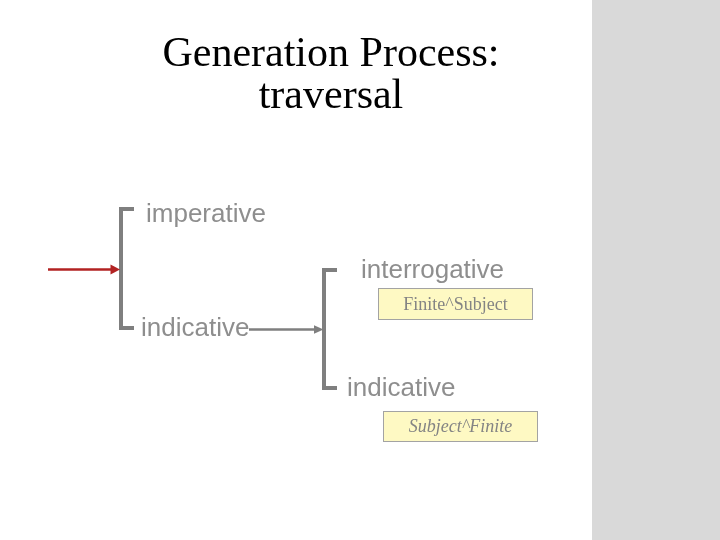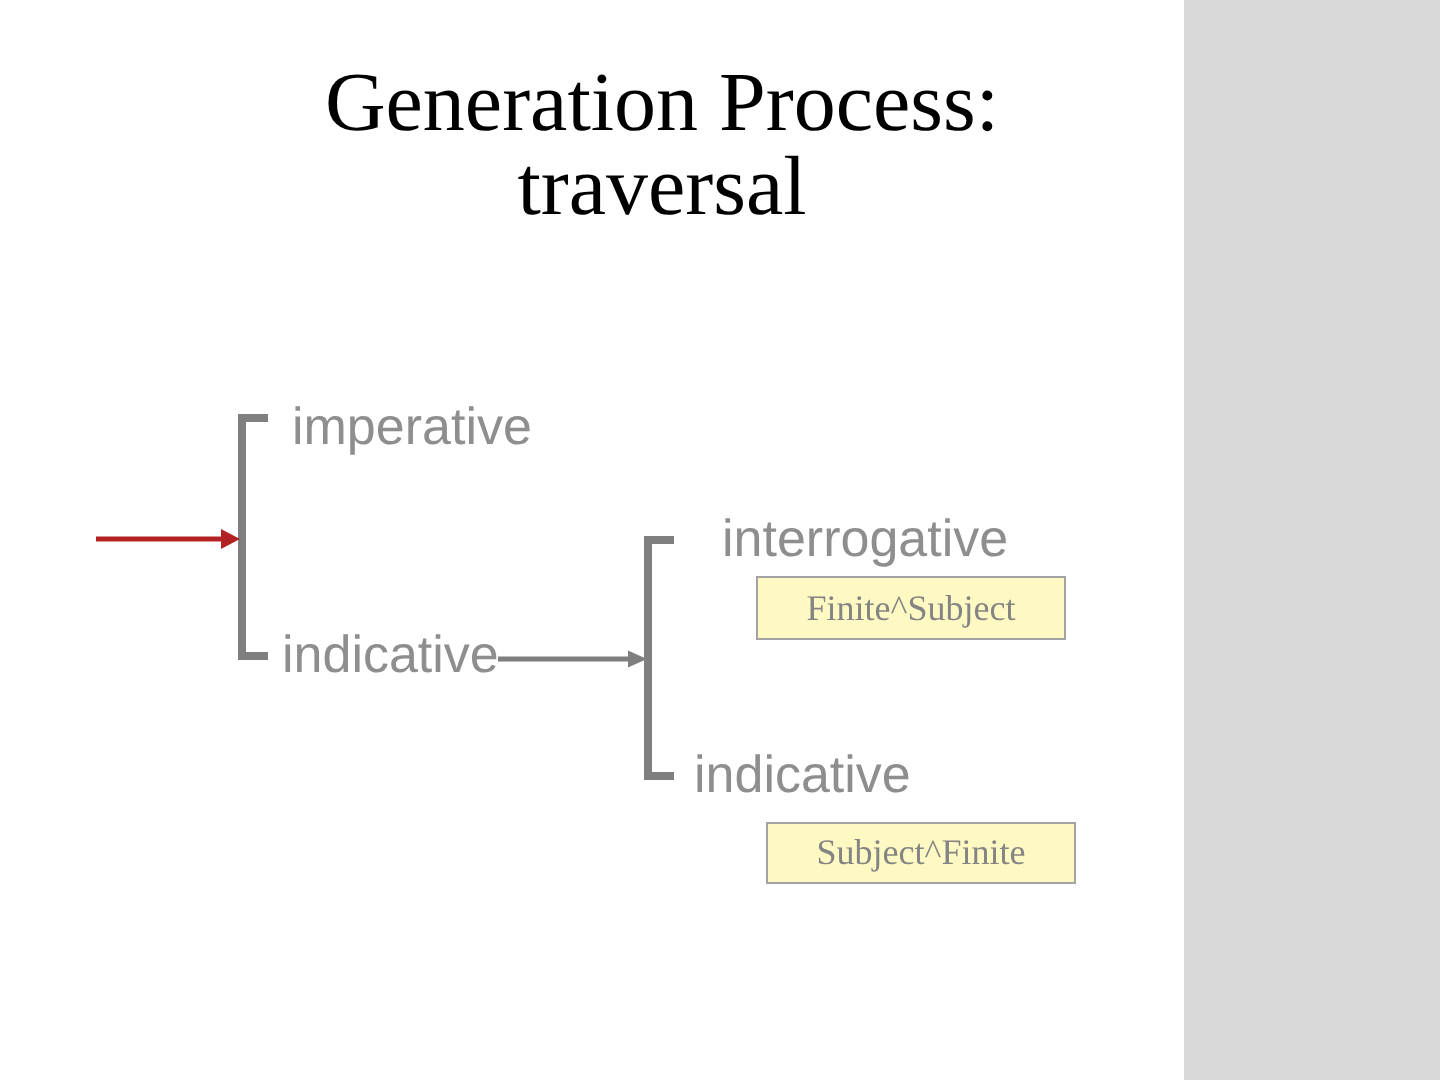--- a/index.html
+++ b/index.html
@@ -54,21 +54,21 @@
     border:1px solid var(--box-border-gray);
     display:flex;align-items:center;justify-content:center;
     font-family:"Liberation Serif","DejaVu Serif",serif;
     font-size:18px;
     color:var(--box-text-gray);
     white-space:nowrap;
     background:#fef9c3;
   }
   .box-finite{left:164px;top:342px;width:89px;height:34px;}
   .box-finite-subject{left:378px;top:288px;width:155px;height:32px;}
-  .box-subject-finite{left:383px;top:411px;width:155px;height:31px;}
+  .box-subject-finite{left:383px;top:411px;width:155px;height:31px;font-style:italic;}
   .overlay{
     position:absolute;inset:0;width:720px;height:540px;
     pointer-events:none;
   }
   .arrow-red line{stroke:var(--accent-red);stroke-width:2.6px;}
   .arrow-red polygon{fill:var(--accent-red);}
   .arrow-gray line{stroke:var(--line-gray);stroke-width:2.4px;}
   .arrow-gray polygon{fill:var(--line-gray);}
 </style>
 </head>

